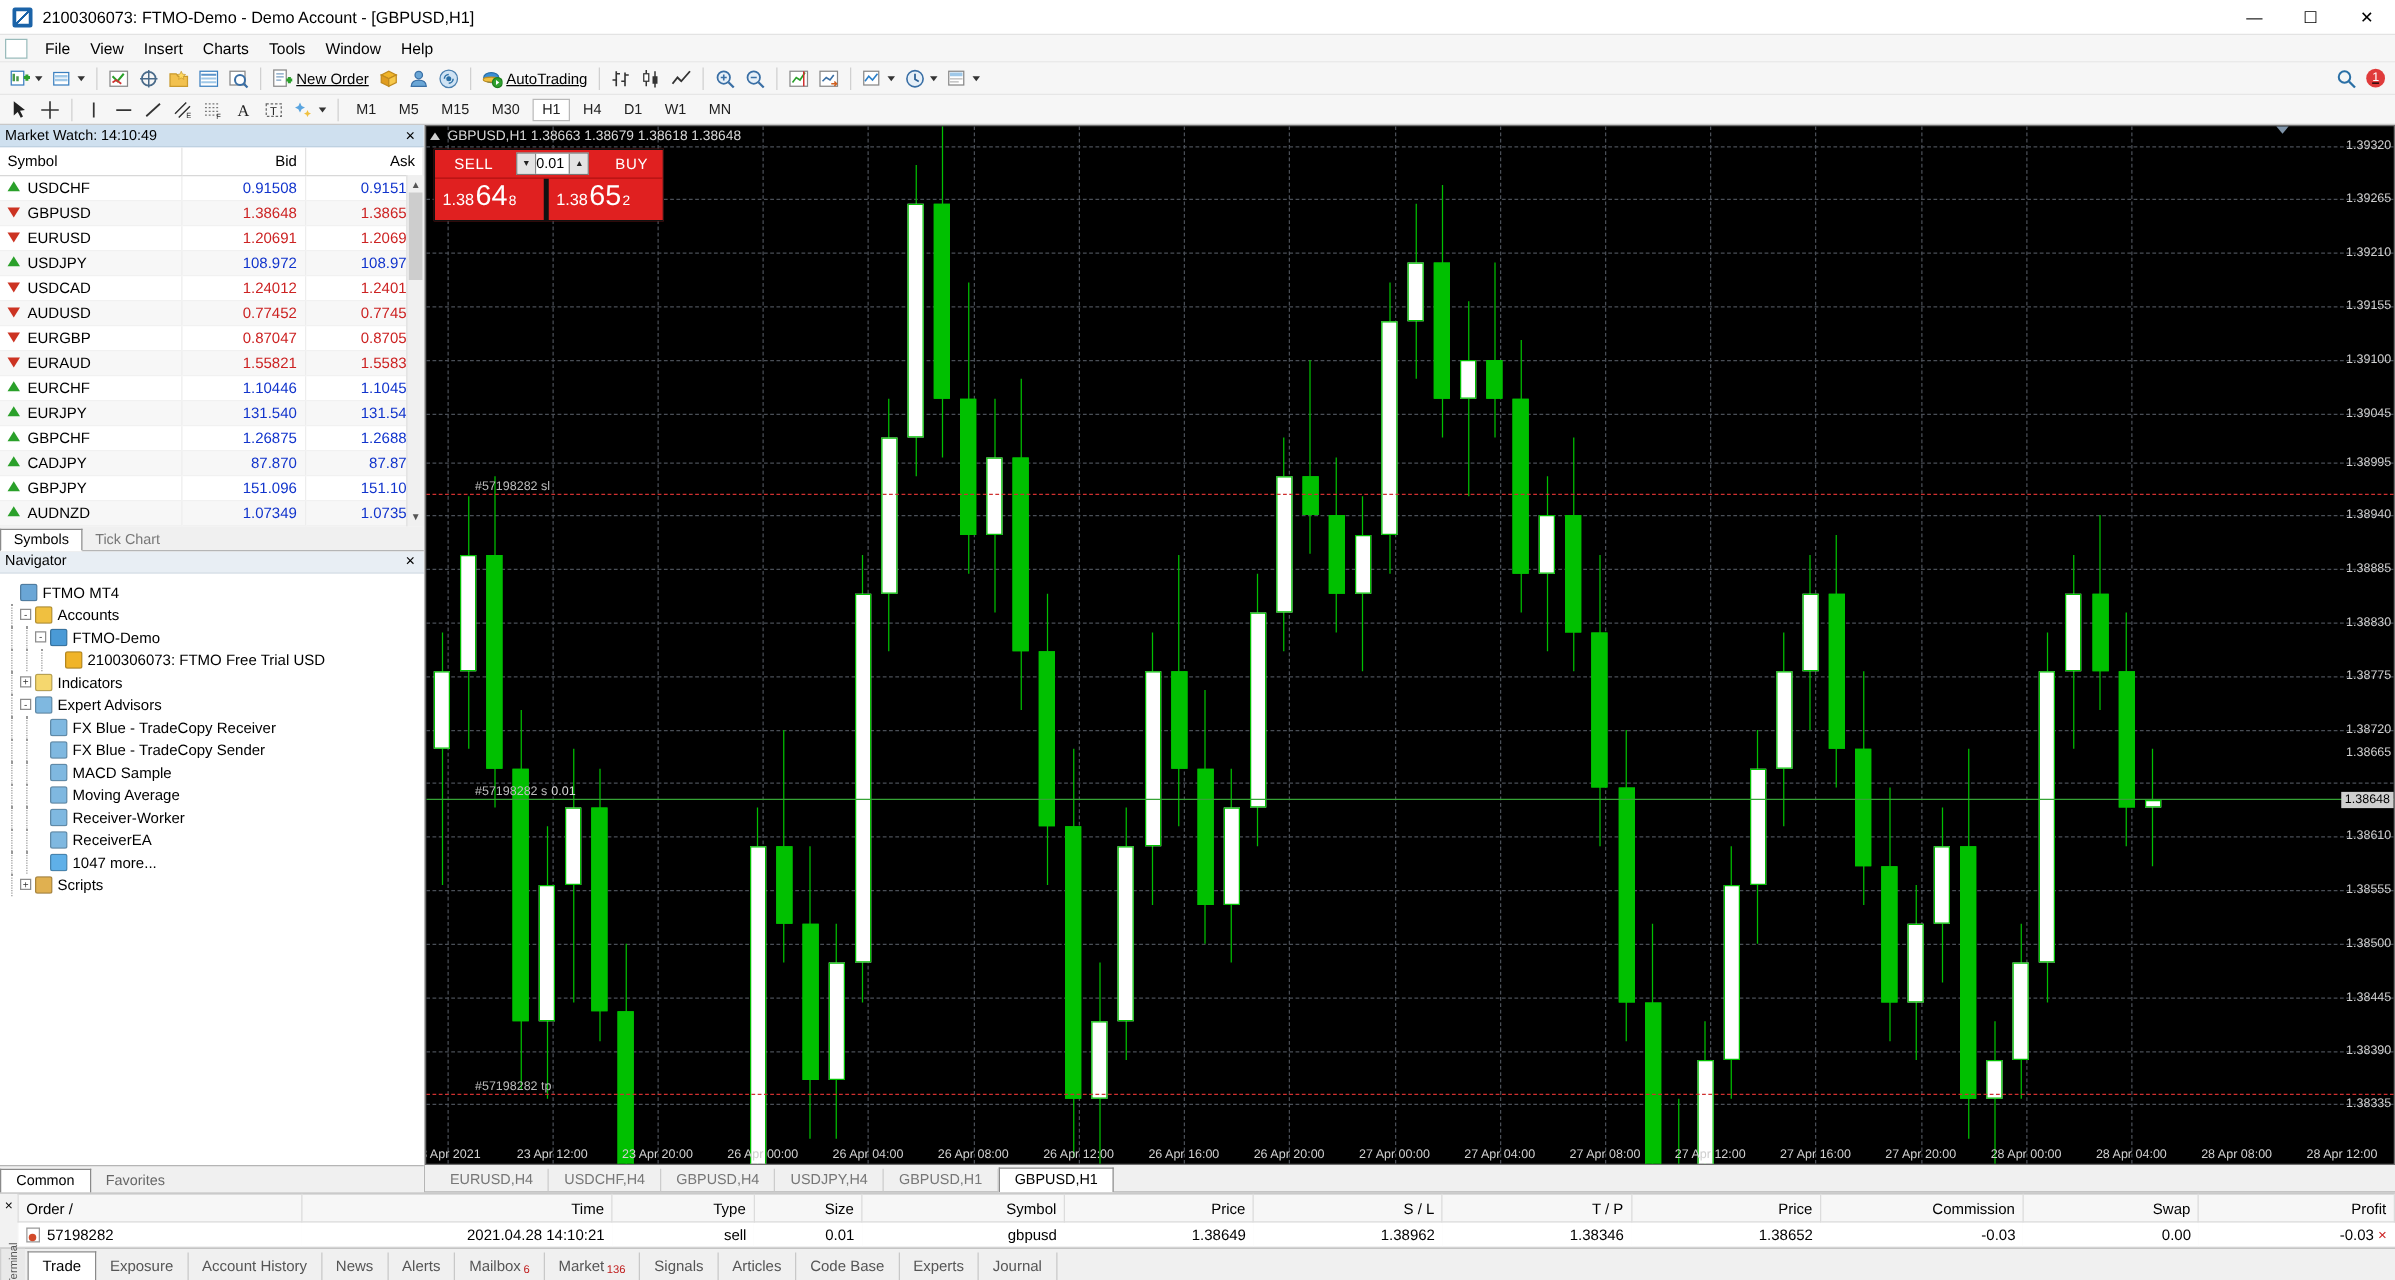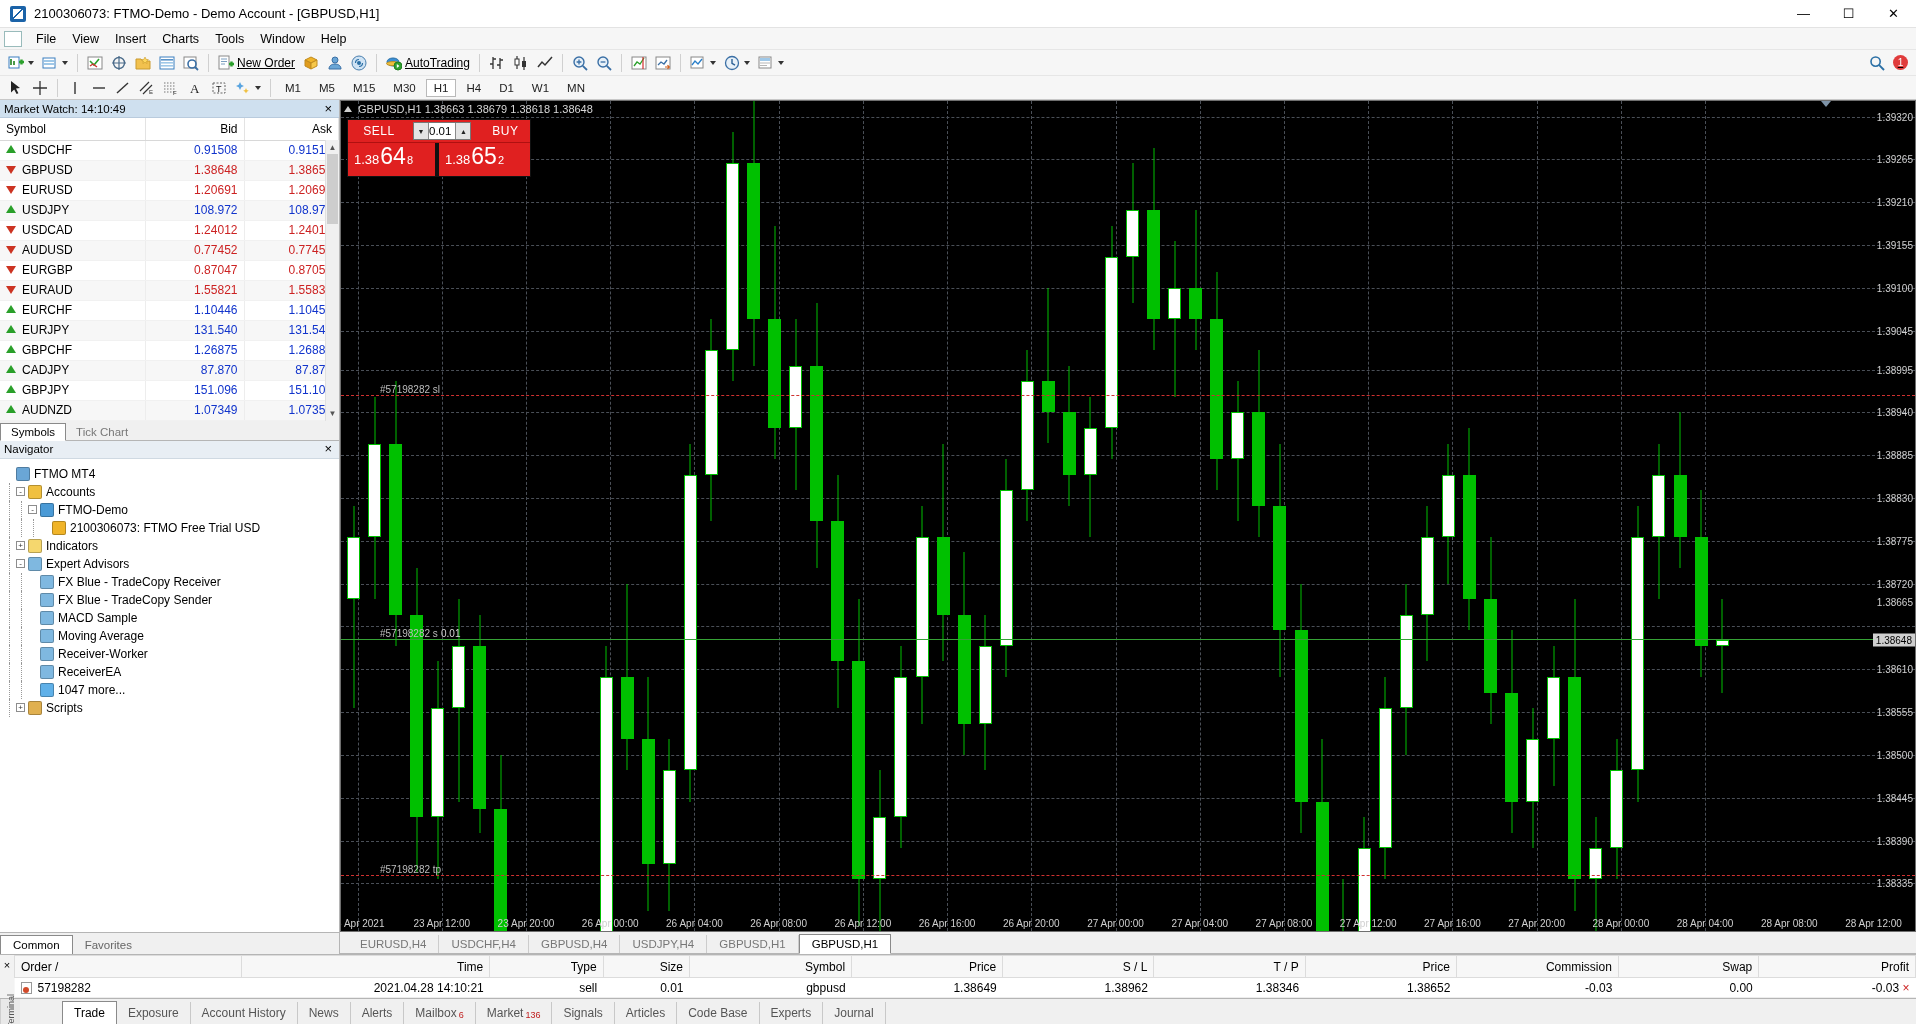--- a/index.html
+++ b/index.html
@@ -1191,21 +1191,21 @@
               </tr>
             </tbody>
         </table>
       </div>
     </div>
     <div class="term-blank"></div>
   </div>
 
   <div class="bottomtabs">
     <div class="vlabel">Terminal</div>
-    <div style="display:flex;align-items:flex-end;margin-left:40px;" id="btabs">
+    <div style="display:flex;align-items:flex-end;" id="btabs">
         <div class="btab active">
           <span>Trade</span>
         </div>
         <div class="btab">
           <span>Exposure</span>
         </div>
         <div class="btab">
           <span>Account History</span>
         </div>
         <div class="btab">

